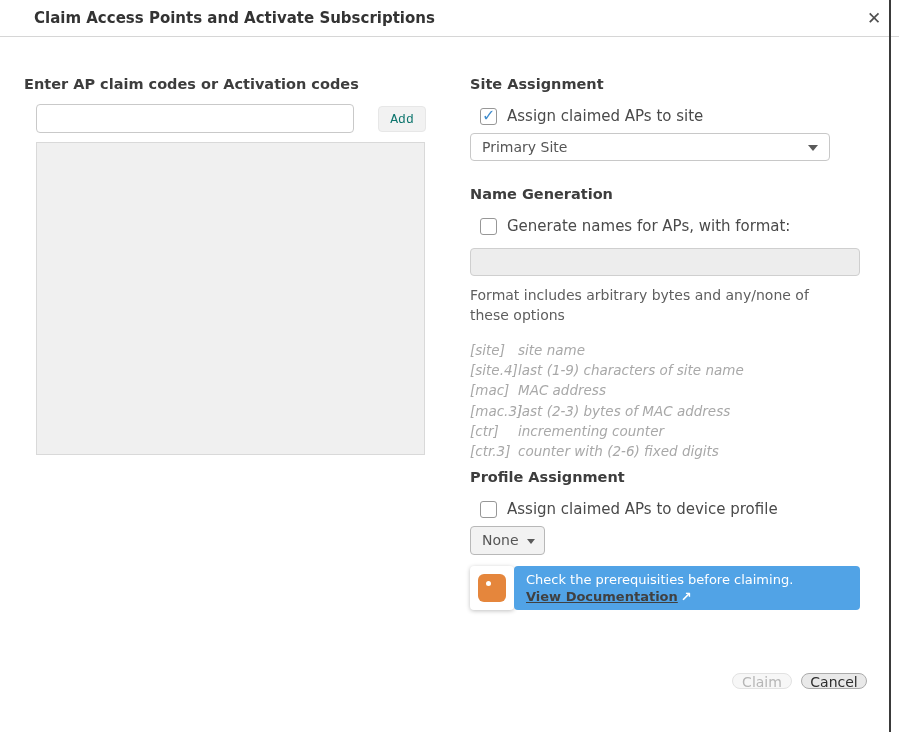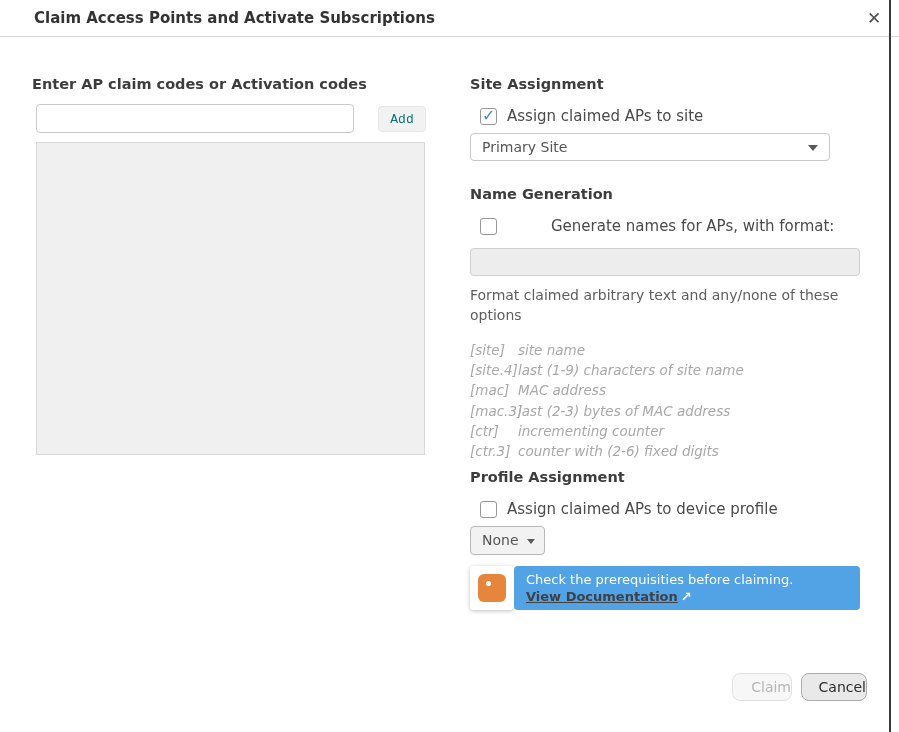--- a/index.html
+++ b/index.html
@@ -12,21 +12,21 @@
   .titlebar .title { position:absolute; left:26px; top:0; line-height:37px; font-size:15px; font-weight:bold; color:#333;margin-left:8px; }
   .close-btn { position:absolute; right:14px; top:7px; width:22px; height:22px; font-size:17px; font-weight:bold; color:#4f4f4f; text-align:center; line-height:22px; cursor:pointer; }
 
   
   .edge-line { position:absolute; top:0; bottom:0; right:8px; width:2px; background:#3a3a3a; }
 
   
   .section-heading { position:absolute; font-size:14.5px; font-weight:bold; color:#3d3d3d; }
 
   
-  .claim-heading { left:32px; top:76px; }
+  .claim-heading { left:24px; top:76px; }
   .claim-input { position:absolute; left:36px; top:104px; width:318px; height:29px; border:1px solid #c9c9c9; border-radius:4px; padding:0 8px; font-size:14px; color:#444; font-family:inherit; background:#fff; outline:none; }
   .add-btn { position:absolute; left:378px; top:106px; width:48px; height:26px; background:#f2f2f2; border:1px solid #e7e7e7; border-radius:4px; color:#0f766e; font-size:13px; font-family:Liberation Mono, monospace; }
   .claim-listbox { position:absolute; left:36px; top:142px; width:389px; height:313px; background:#f0f0f0; border:1px solid #d9d9d9; }
 
   
   .check-row { position:absolute; display:flex; align-items:center;padding-left:10px; }
   .checkbox { width:17px; height:17px; background:#fff; border:1px solid #979797; border-radius:3px; position:relative; flex:0 0 auto; cursor:pointer; }
   .checkbox.checked::after { content:"✓"; position:absolute; left:1px; top:-3px; font-size:16px; font-weight:bold; color:#3f8ccd; }
   .check-label { margin-left:10px; font-size:15px; color:#4a4a4a; }
 
@@ -51,29 +51,29 @@
   .banner-icon-card { position:absolute; left:0; top:0; width:44px; height:44px; background:#fff; border-radius:4px; box-shadow:0 1px 4px rgba(0,0,0,0.25); }
   .mist-icon { position:absolute; left:8px; top:8px; width:28px; height:28px; background:#e5863c; border-radius:6px; }
   .mist-icon::after { content:""; position:absolute; left:8px; top:7px; width:5px; height:5px; background:#fff; border-radius:50%; }
   .banner-body { position:absolute; left:44px; top:0; right:0; height:44px; background:#51a3e6; border-radius:4px; padding:5px 12px 4px 12px; color:#fff; }
   .banner-msg { font-size:13px; line-height:17px; }
   .banner-linkrow { font-size:13px; line-height:17px; }
   .banner-link { color:#404040; font-weight:bold; text-decoration:underline; cursor:pointer; }
   .banner-arrow { font-weight:bold; text-decoration:none; margin-left:3px; }
 
   
-  .btn { position:absolute; height:28px; border-radius:8px; font-size:14px; font-family:inherit;text-align:right; }
+  .btn { position:absolute; height:16px; border-radius:8px; font-size:14px; font-family:inherit; }
   .claim-btn { left:732px; top:673px; width:60px; background:#f7f7f7; border:1px solid #e2e2e2; color:#b6b6b6; }
   .cancel-btn { left:801px; top:673px; width:66px; background:#e9e9e9; border:1px solid #ababab; color:#2e2e2e; cursor:pointer; }
 
   
   .site-heading { left:470px; top:76px; }
   .site-checkrow { left:470px; top:107px; }
   .namegen-heading { left:470px; top:186px; }
-  .namegen-checkrow { left:470px; top:217px;gap:44px; }
+  .namegen-checkrow { left:470px; top:217px; }
   .profile-heading { left:470px; top:469px; }
   .profile-checkrow { left:470px; top:500px; }
 </style>
 </head>
 <body>
 
 <div class="dialog">
 
   <div class="titlebar">
     <div class="title">Claim Access Points and Activate Subscriptions</div>
@@ -94,21 +94,21 @@
     <span class="dd-value">Primary Site</span>
     <span class="caret"></span>
   </div>
 
   <div class="section-heading namegen-heading">Name Generation</div>
   <div class="check-row namegen-checkrow">
     <span class="checkbox"></span>
     <span class="check-label">Generate names for APs, with format:</span>
   </div>
   <input class="format-input" type="text" disabled="" value="" style="">
-  <div class="format-note">Format claimed arbitrary text and any/none of these options</div>
+  <div class="format-note">Format includes arbitrary bytes and any/none of these options</div>
   <div class="format-options">
 
       <div class="format-row">
         <span class="format-token">[site]</span>
         <span class="format-desc">site name</span>
       </div>
 
       <div class="format-row">
         <span class="format-token">[site.4]</span>
         <span class="format-desc">last (1-9) characters of site name</span>

